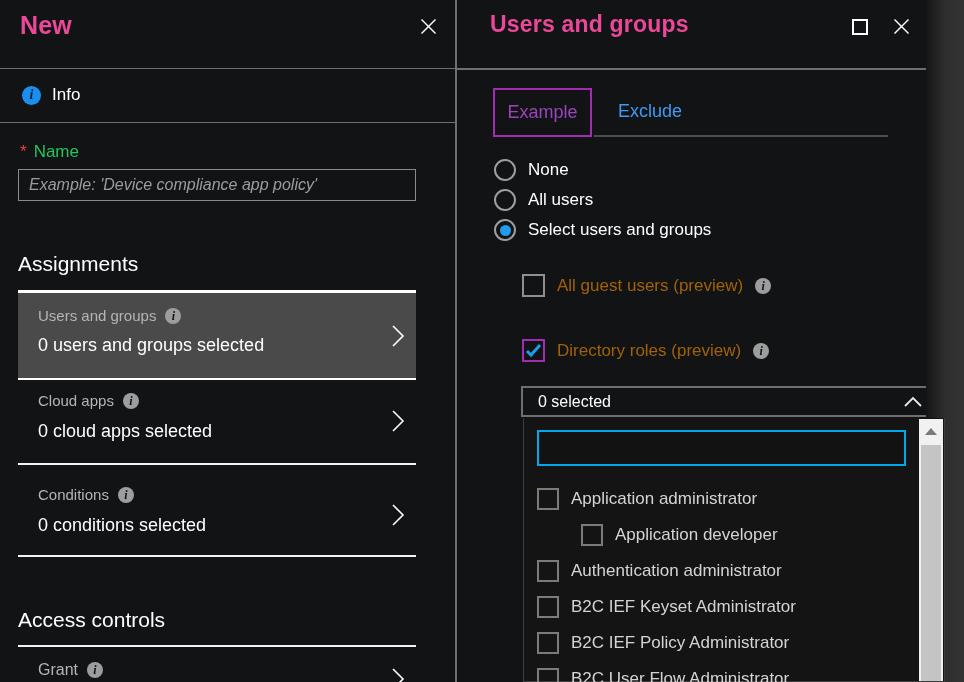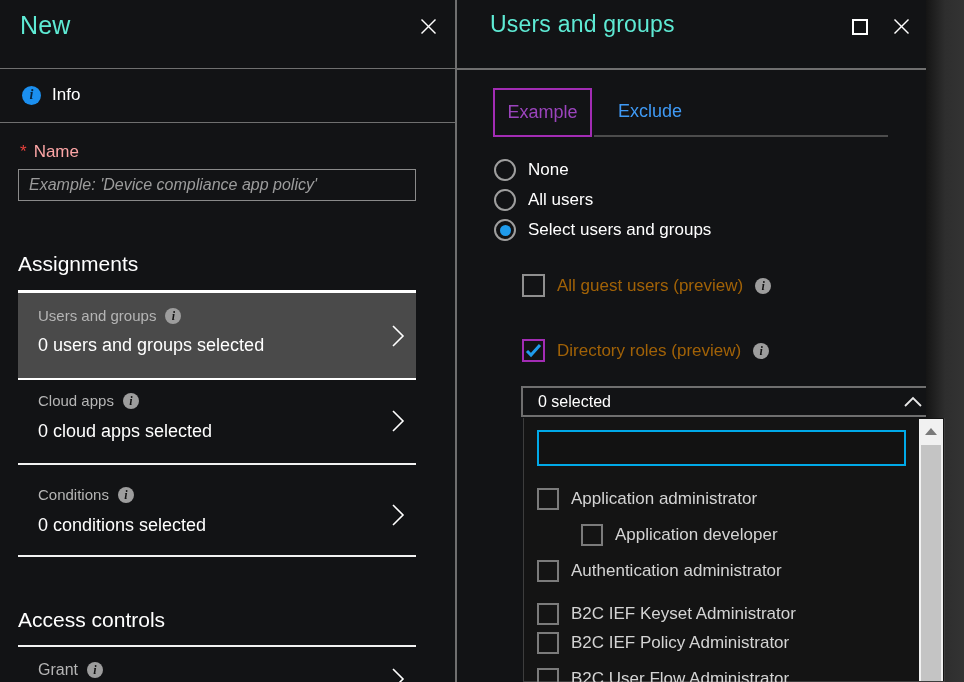--- a/index.html
+++ b/index.html
@@ -12,35 +12,35 @@
   .abs { position:absolute; }
 
   
   .blade-left  { left:0;   top:0; width:455px; height:682px; background:#121315; }
   .blade-right { left:457px; top:0; width:469px; height:682px; background:#121315; }
   .v-divider   { left:455px; top:0; width:2px; height:682px; background:#6f6f6f; }
   .bg-strip    { left:926px; top:0; width:38px; height:682px;
                  background:linear-gradient(90deg,#151515 0%,#2e2e2e 50%,#333333 100%); }
 
   
-  .blade-title { color:#5eead4; font-size:25px; font-weight:400; letter-spacing:.2px; }
+  .blade-title { color:#ec4899; font-size:25px; font-weight:700; letter-spacing:.2px; }
   .h-sep { height:1px; background:#6f6f6f; }
   .icon-x { width:21px; height:21px; display:block; }
   .chev-right { width:16px; height:26px; display:block; }
   .info-dot {
     display:inline-flex; align-items:center; justify-content:center;
     width:16px; height:16px; border-radius:50%;
     background:#9d9d9d; color:#121212;
     font-family:"Liberation Serif", serif; font-weight:700; font-style:italic;
     font-size:12px; line-height:1; vertical-align:middle;
   }
   .info-dot.blue { width:19px; height:19px; background:#1b8fef; color:#06233d; font-size:14px; }
 
   
-  .name-label { color:#fca5a5; font-size:17px; }
+  .name-label { color:#22c55e; font-size:17px; }
   .req-star { color:#e8413c; margin-right:7px; font-size:17px; }
   .text-input {
     width:398px; height:32px; background:transparent; border:1px solid #8a8a8a;
     color:#e0e0e0; font-size:16px; padding:0 10px;
     font-family:"Liberation Sans", sans-serif;
   }
   .text-input::placeholder { color:#9c9c9c; font-style:italic; opacity:1; }
   .section-h { color:#fff; font-size:21px; font-weight:400; }
   .assign-card {
     left:18px; width:398px; cursor:pointer;
@@ -266,21 +266,21 @@
       <span class="opt-label">Application administrator</span>
     </div>
     <div class="dd-option" style="top:106px;padding-left:44px;">
       <span class="checkbox"></span>
       <span class="opt-label">Application developer</span>
     </div>
     <div class="dd-option" style="top:142px;">
       <span class="checkbox"></span>
       <span class="opt-label">Authentication administrator</span>
     </div>
-    <div class="dd-option" style="top:185px;justify-content:flex-end;">
+    <div class="dd-option" style="top:178px;justify-content:flex-end;">
       <span class="checkbox"></span>
       <span class="opt-label">B2C IEF Keyset Administrator</span>
     </div>
     <div class="dd-option" style="top:214px;">
       <span class="checkbox"></span>
       <span class="opt-label">B2C IEF Policy Administrator</span>
     </div>
     <div class="dd-option" style="top:250px;">
       <span class="checkbox"></span>
       <span class="opt-label">B2C User Flow Administrator</span>

